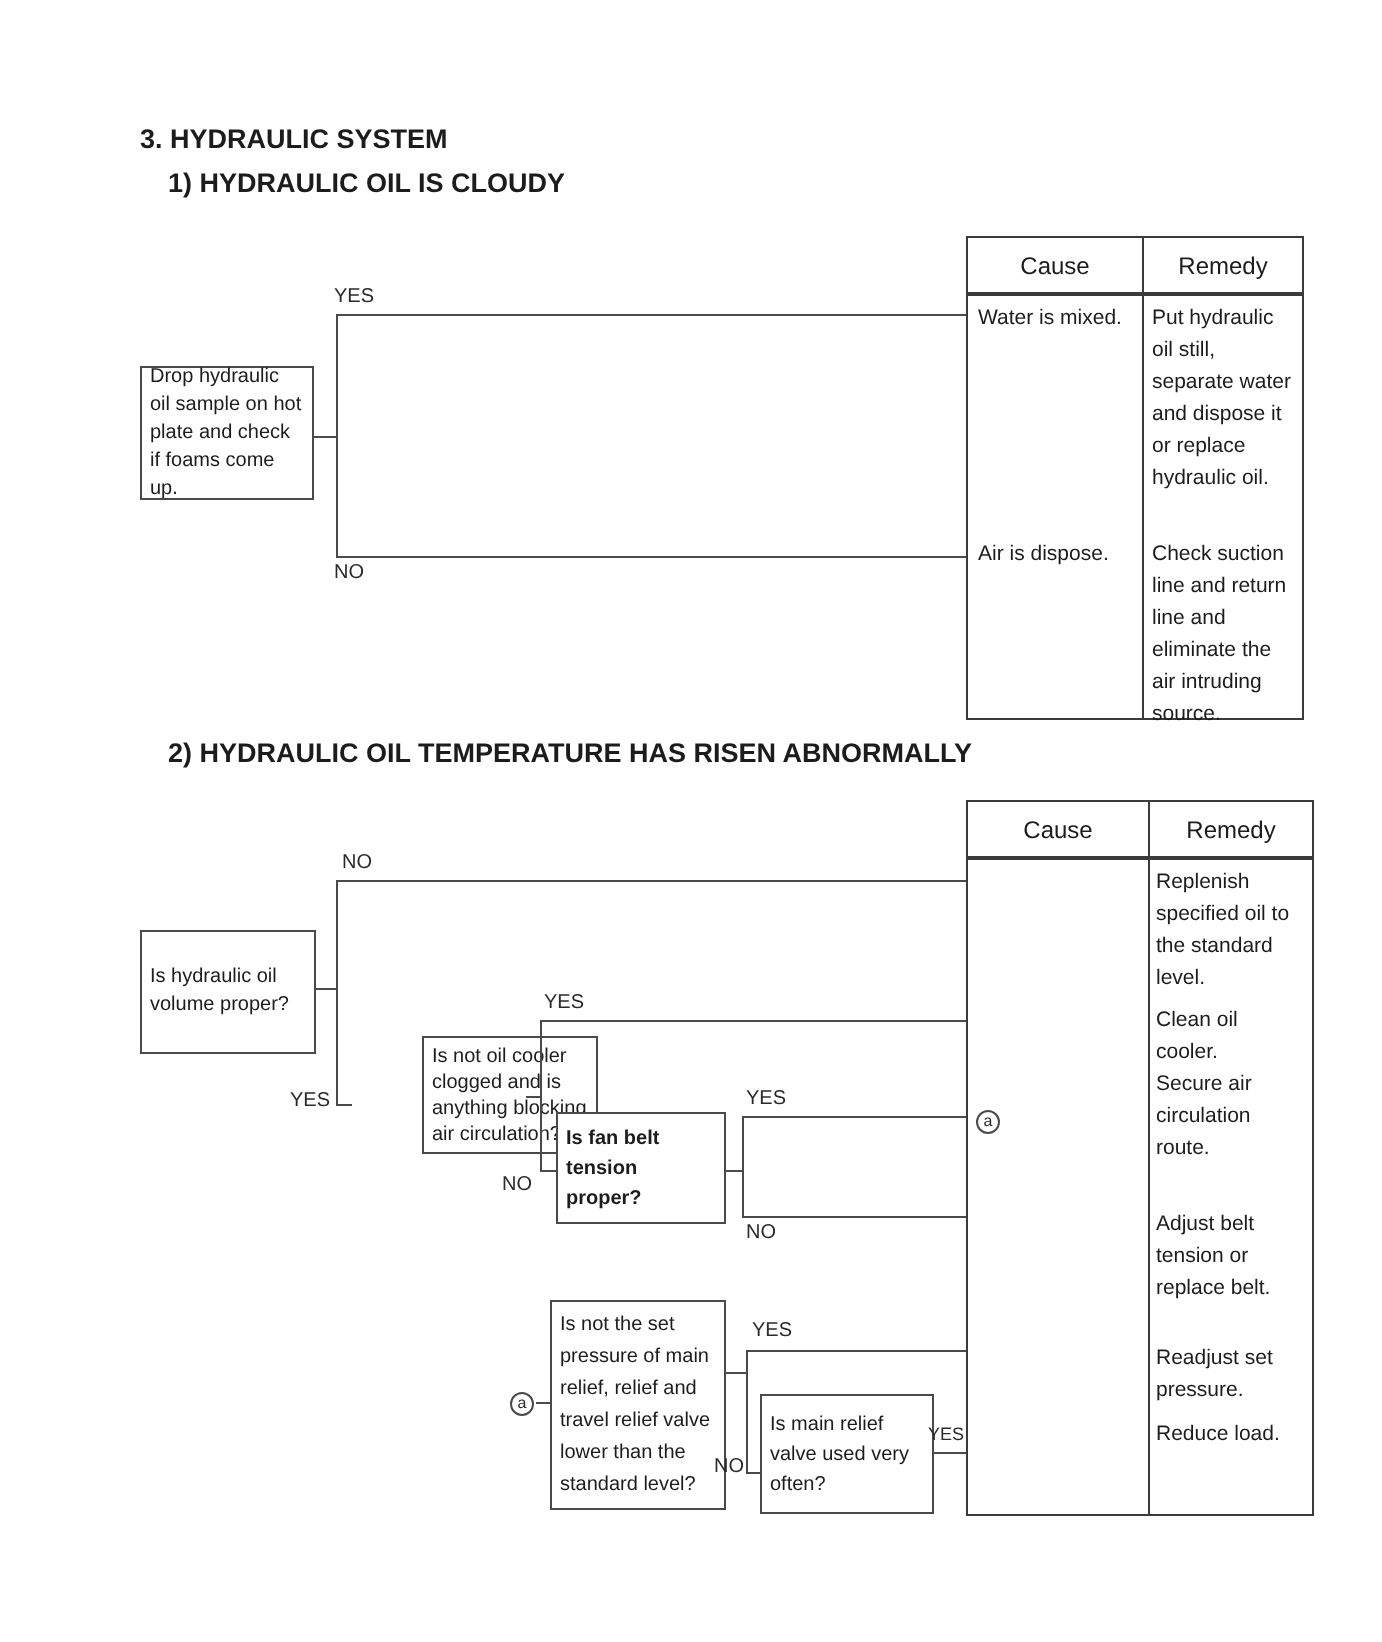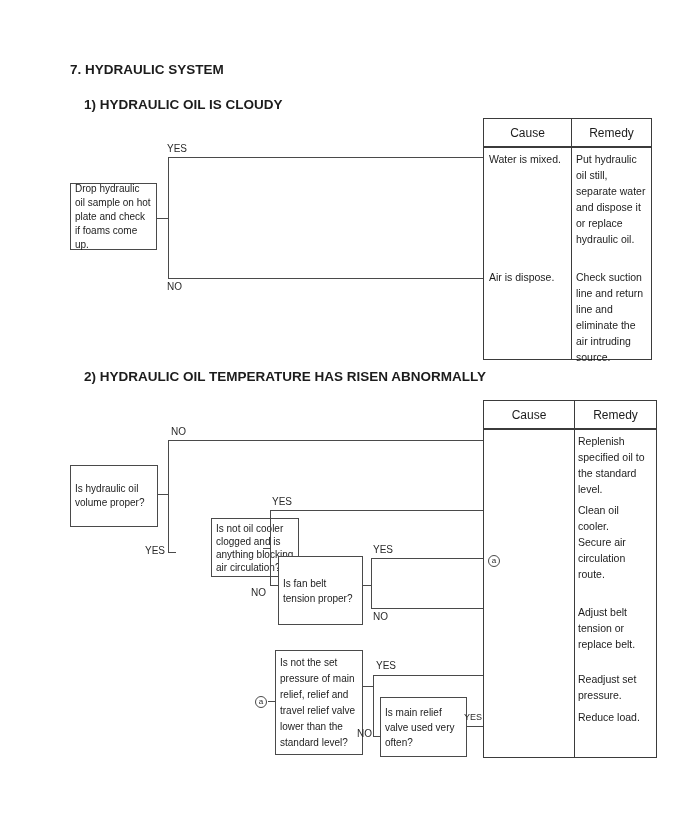--- a/index.html
+++ b/index.html
@@ -18,22 +18,22 @@
   .th { position:absolute; top:7px; text-align:center; font-size:12px; }
   .cell { position:absolute; font-size:10.5px; line-height:16px; white-space:pre-line; }
   .circ { position:absolute; width:12px; height:12px; border:1px solid #4a4a4a; border-radius:50%;
           box-sizing:border-box; font-size:8px; line-height:10px; text-align:center; color:#2a2a2a; }
 </style>
 </head>
 <body>
 
 <div class="page">
 
-  <div class="h1" style="left:70px;top:62px;">7. HYDRAULIC SYSTEM</div>
-  <div class="h1" style="left:84px;top:97px;text-align:right;">1) HYDRAULIC OIL IS CLOUDY</div>
+  <div class="h1" style="left:70px;top:62px;">3. HYDRAULIC SYSTEM</div>
+  <div class="h1" style="left:84px;top:84px;text-align:right;">1) HYDRAULIC OIL IS CLOUDY</div>
   <div class="h1" style="left:84px;top:369px;">2) HYDRAULIC OIL TEMPERATURE HAS RISEN ABNORMALLY</div>
 
   <div class="box" style="left:70px;top:183px;width:87px;height:67px;line-height:14px;">
     <span>Drop hydraulic oil sample on hot plate and check if foams come up.</span>
   </div>
   <div class="hl" style="left:157px;top:218px;width:12px;"></div>
   <div class="vl" style="left:168px;top:157px;height:122px;"></div>
   <div class="hl" style="left:168px;top:157px;width:315px;"></div>
   <div class="hl" style="left:168px;top:278px;width:315px;"></div>
   <div class="lbl" style="left:167px;top:143px;">YES</div>
@@ -63,21 +63,21 @@
   <div class="box" style="left:175px;top:518px;width:88px;height:59px;line-height:13px;margin-left:36px;">
     <span>Is not oil cooler clogged and is anything blocking air circulation?</span>
   </div>
   <div class="hl" style="left:263px;top:548px;width:8px;"></div>
   <div class="vl" style="left:270px;top:510px;height:76px;"></div>
   <div class="hl" style="left:270px;top:510px;width:213px;"></div>
   <div class="lbl" style="left:272px;top:496px;">YES</div>
   <div class="hl" style="left:270px;top:585px;width:9px;"></div>
   <div class="lbl" style="left:251px;top:587px;">NO</div>
 
-  <div class="box" style="left:278px;top:556px;width:85px;height:69px;line-height:15px;">
+  <div class="box" style="left:278px;top:556px;width:85px;height:56px;line-height:15px;font-weight:bold;">
     <span>Is fan belt tension proper?</span>
   </div>
   <div class="hl" style="left:363px;top:585px;width:9px;"></div>
   <div class="vl" style="left:371px;top:558px;height:51px;"></div>
   <div class="hl" style="left:371px;top:558px;width:112px;"></div>
   <div class="lbl" style="left:373px;top:544px;">YES</div>
   <div class="hl" style="left:371px;top:608px;width:112px;"></div>
   <div class="lbl" style="left:373px;top:611px;">NO</div>
 
   <div class="circ" style="left:255px;top:696px;">a</div>

